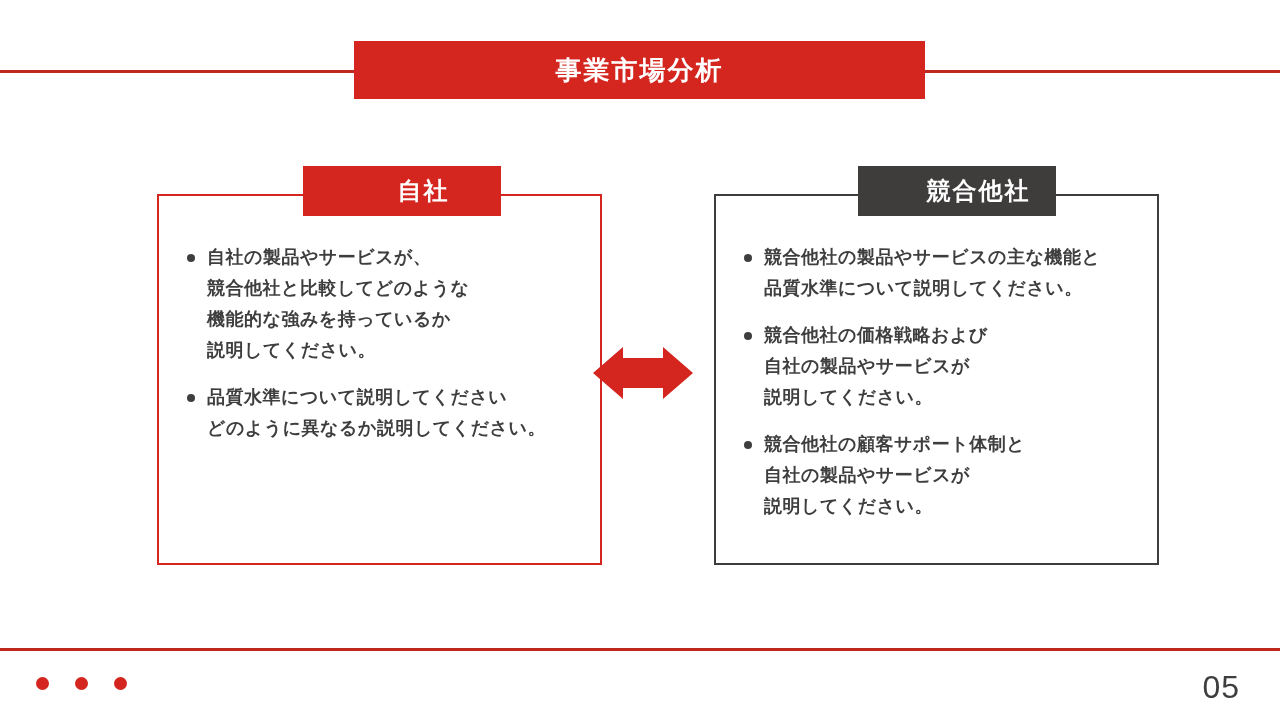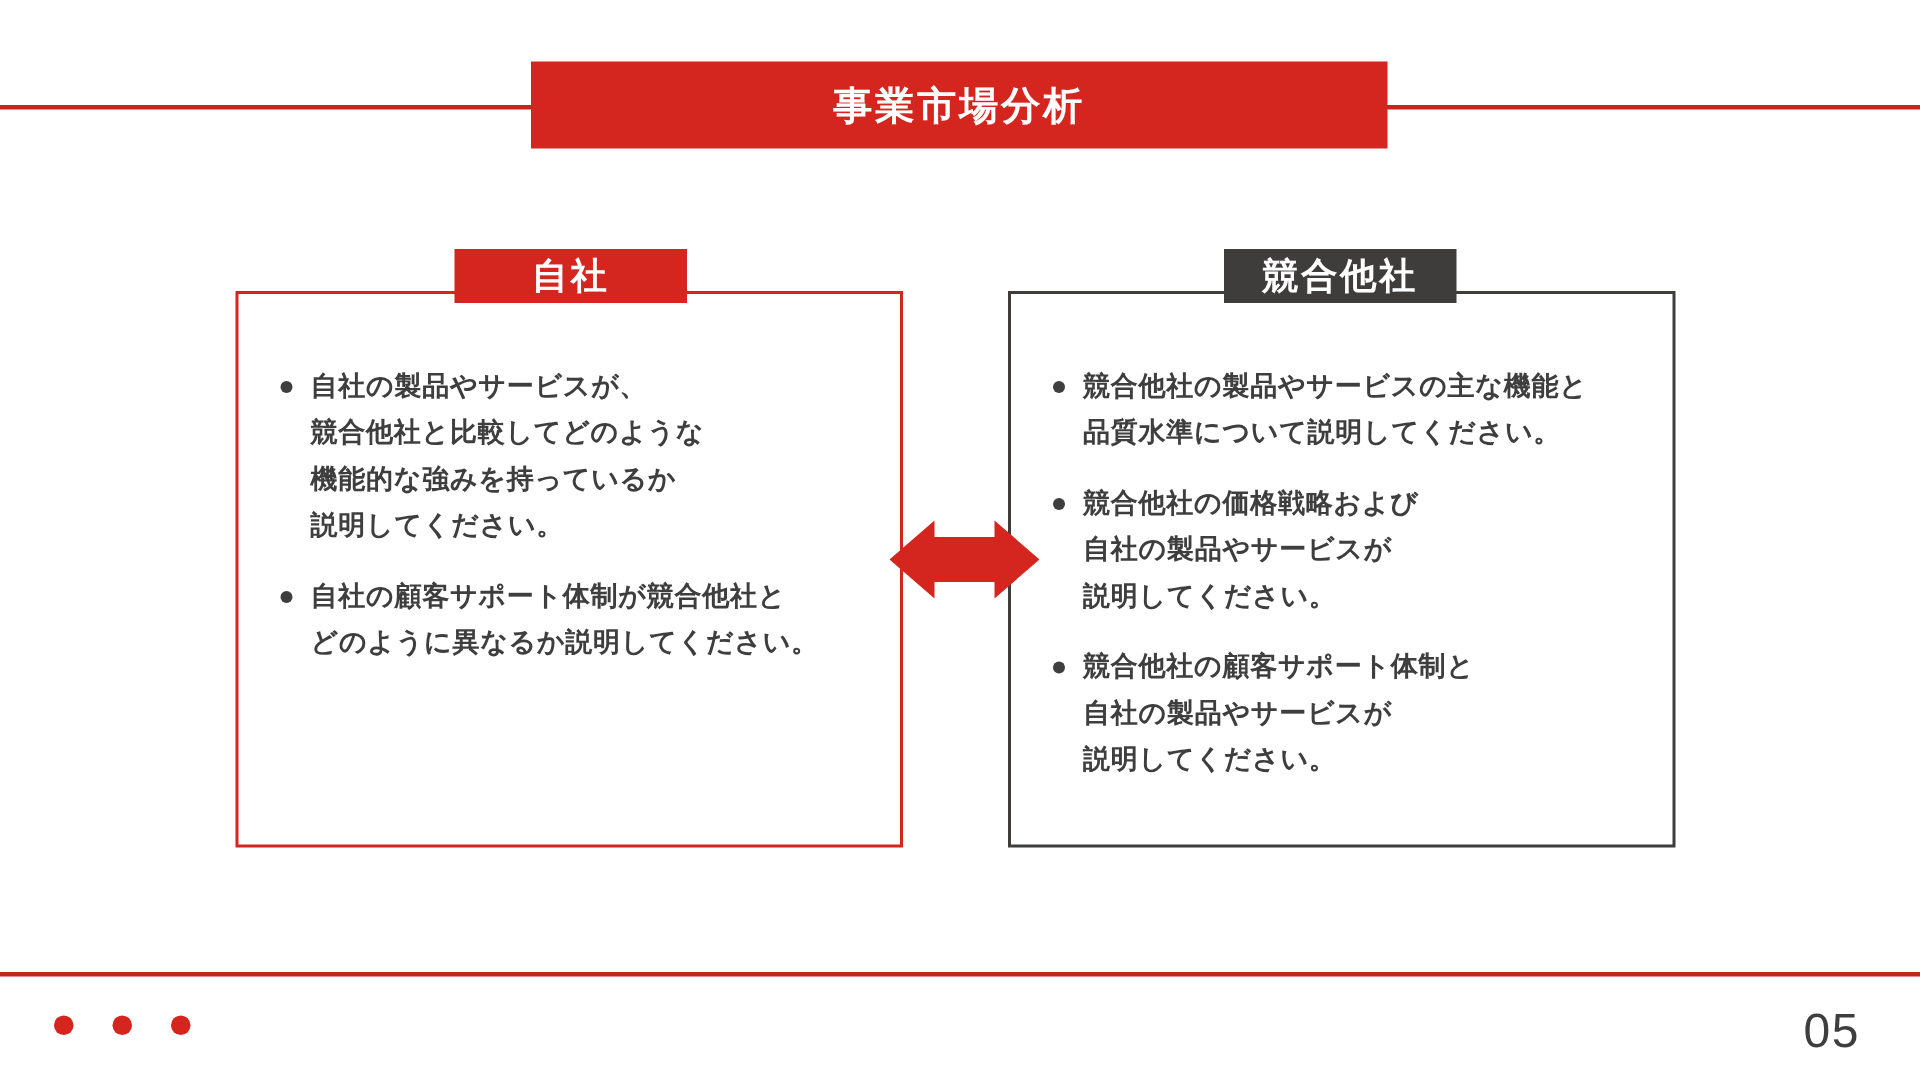--- a/index.html
+++ b/index.html
@@ -52,31 +52,32 @@
   
   .panel {
     position: absolute;
     top: 194px;
     width: 445px;
     height: 371px;
     box-sizing: border-box;
     background: #ffffff;
   }
   .panel.left  { left: 157px; border: 2px solid var(--accent-red, #D4251F); }
-  .panel.right { left: 672px; border: 2px solid var(--dark-gray, #3F3C3C); }
+  .panel.right { left: 714px; border: 2px solid var(--dark-gray, #3F3C3C); }
 
   .tab {
     position: absolute;
     top: -30px;
     width: 155px;
-    height: 36px;
+    height: 50px;
     display: flex;
     align-items: center;
     justify-content: center;
     z-index: 3;
+    padding-left: 43px;
   }
   .panel.left  .tab { left: 144px; background: var(--accent-red, #D4251F); }
   .panel.right .tab { left: 142px; background: var(--dark-gray, #3F3C3C); }
   .tab .tab-text {
     color: #ffffff;
     font-size: 24px;
     font-weight: bold;
     letter-spacing: 2px;
   }
 
@@ -148,21 +149,21 @@
 
   <section class="panel left">
     <div class="tab">
       <span class="tab-text">自社</span>
     </div>
     <ul class="bullets">
       <li>自社の製品やサービスが、
 競合他社と比較してどのような
 機能的な強みを持っているか
 説明してください。</li>
-      <li>自社の顧客サポート体制が競合他社と
+      <li>品質水準について説明してください
 どのように異なるか説明してください。</li>
     </ul>
   </section>
 
   <section class="panel right">
     <div class="tab">
       <span class="tab-text">競合他社</span>
     </div>
     <ul class="bullets">
       <li>競合他社の製品やサービスの主な機能と

